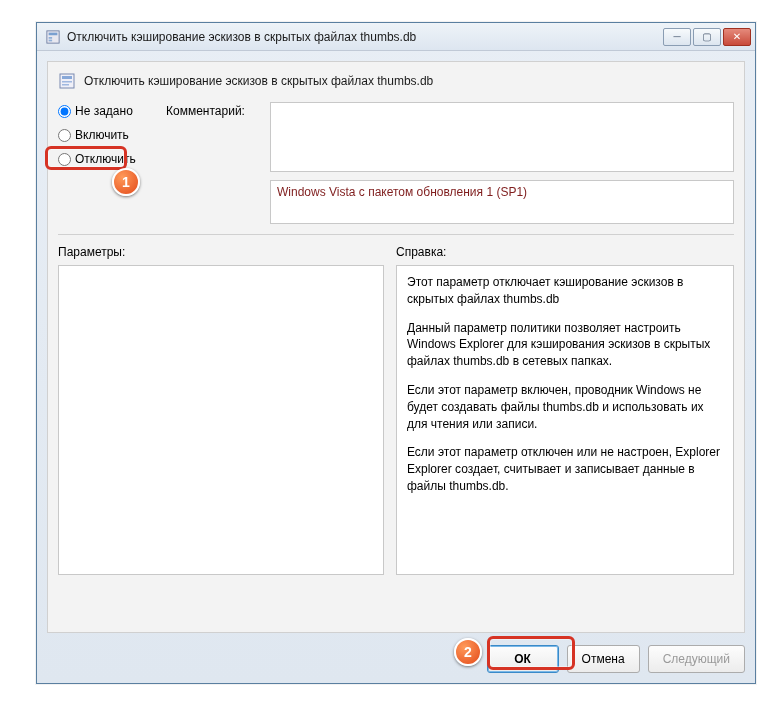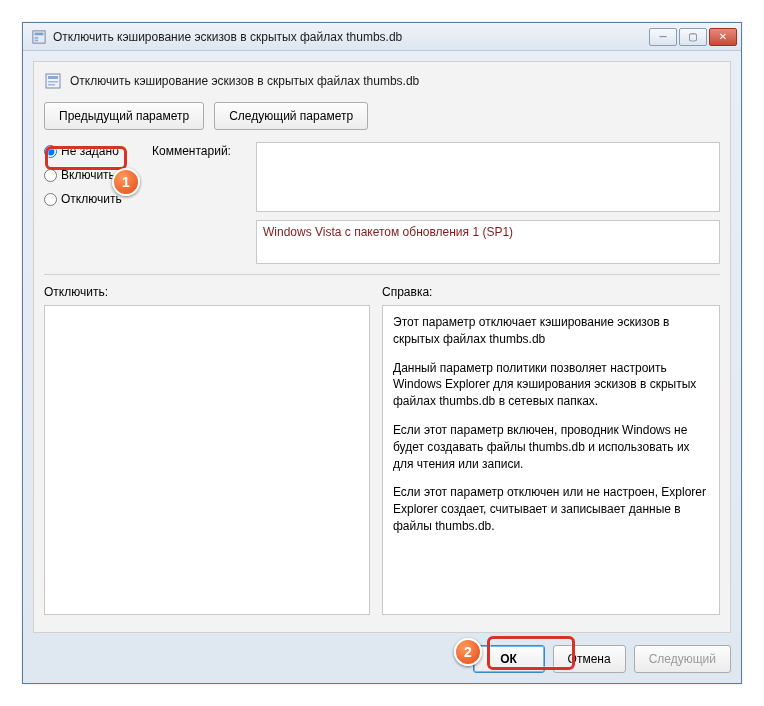--- a/index.html
+++ b/index.html
@@ -7,21 +7,21 @@
   font-family: "Segoe UI", Tahoma, sans-serif;
   font-size: 12px;
   background: #fff;
   width: 764px;
   height: 706px;
   position: relative;
   color: #000;
 }
 .window {
   position: absolute;
-  left: 22px; top: 22px;
+  left: 36px; top: 22px;
   width: 720px; height: 662px;
   border: 1px solid #5a7fa0;
   background: linear-gradient(#e8eef5, #dfe7f0);
   box-shadow: 0 0 0 1px rgba(0,0,0,0.05);
 }
 .titlebar {
   height: 28px;
   background: linear-gradient(#eef3f8, #dde6f0);
   border-bottom: 1px solid #c0c9d6;
   display: flex;
@@ -186,24 +186,20 @@
         <svg viewBox="0 0 16 16">
             <rect x="1" y="1" width="14" height="14" fill="#f0f0f8" stroke="#7a8ab0"></rect>
             <rect x="3" y="3" width="10" height="3" fill="#88a8d8"></rect>
             <rect x="3" y="8" width="10" height="1.5" fill="#a0b8e0"></rect>
             <rect x="3" y="11" width="7" height="1.5" fill="#a0b8e0"></rect>
           </svg>
       </span>
       <span class="header-text">Отключить кэширование эскизов в скрытых файлах thumbs.db</span>
     </div>
 
-    <div class="nav-btns">
-      <button class="btn">Предыдущий параметр</button>
-      <button class="btn">Следующий параметр</button>
-    </div>
 
     <div class="mid-grid">
       <div class="radio-col">
         <label class="radio">
           <input type="radio" name="state" checked="" style="">
           <span>Не задано</span>
         </label>
         <label class="radio">
           <input type="radio" name="state" style="">
           <span>Включить</span>
@@ -224,21 +220,21 @@
         <div class="supported-box scroll-corner">
           <span>Windows Vista с пакетом обновления 1 (SP1)</span>
         </div>
       </div>
     </div>
 
     <hr class="hr">
 
     <div class="bottom-row">
       <div class="pane left">
-        <span class="pane-label">Отключить:</span>
+        <span class="pane-label">Параметры:</span>
         <div class="pane-box scroll-corner"></div>
       </div>
       <div class="pane right">
         <span class="pane-label">Справка:</span>
         <div class="pane-box scroll-corner help-text">
           <p>Этот параметр отключает кэширование эскизов в скрытых файлах thumbs.db</p>
           <p>Данный параметр политики позволяет настроить Windows Explorer для кэширования эскизов в скрытых файлах thumbs.db в сетевых папках.</p>
           <p>Если этот параметр включен, проводник Windows не будет создавать файлы thumbs.db и использовать их для чтения или записи.</p>
           <p>Если этот параметр отключен или не настроен, Explorer Explorer создает, считывает и записывает данные в файлы thumbs.db.</p>
         </div>

